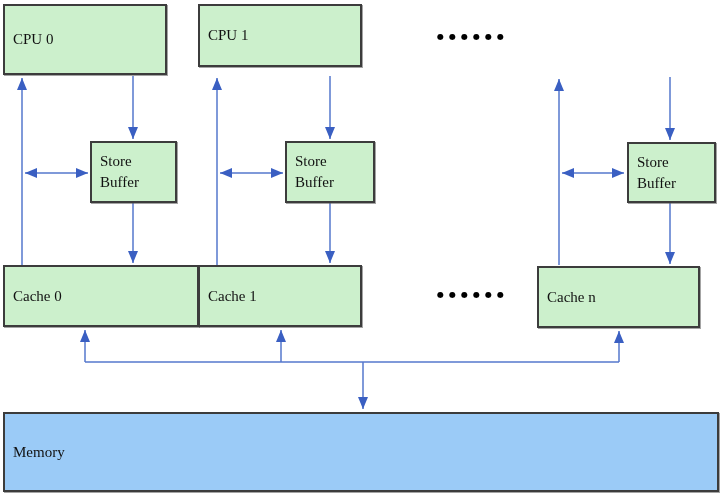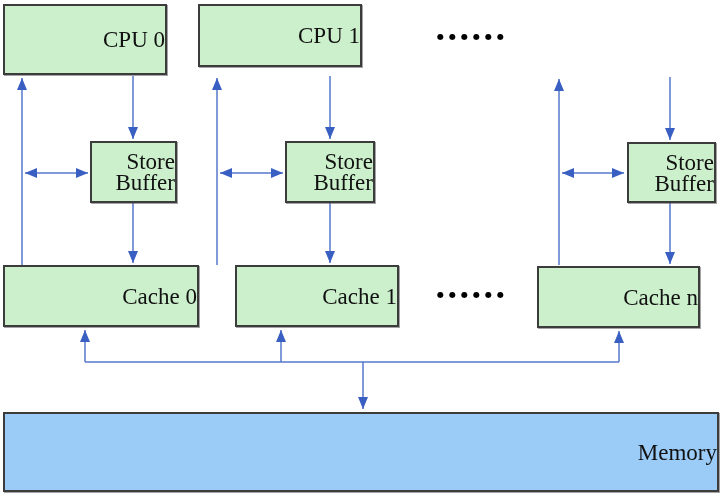--- a/index.html
+++ b/index.html
@@ -24,26 +24,27 @@
     height: 498px;
     pointer-events: none;
   }
   .node {
     position: absolute;
     box-sizing: border-box;
     background: var(--node-fill, #ccf0cc);
     border: 2px solid var(--node-border, #3c3c3c);
     display: flex;
     flex-direction: column;
-    align-items: flex-end;
+    align-items: flex-start;
     justify-content: center;
-    font-size: 23px;
+    font-size: 15px;
     line-height: 21px;
     text-align: center;
     box-shadow: 1px 1px 0 rgba(90,90,90,0.55);
+    padding-left: 8px;
   }
   .node.memory {
     background: var(--memory-fill, #9bcbf7);
   }
   .dots {
     position: absolute;
     font-family: "DejaVu Sans", sans-serif;
     font-size: 8px;
     letter-spacing: 5px;
     color: var(--dots, #000000);
@@ -103,21 +104,21 @@
     <span>Cache 0</span>
   </div>
 
   <div class="node" style="left:198px;top:4px;width:164px;height:63px;">
     <span>CPU 1</span>
   </div>
   <div class="node" style="left:285px;top:141px;width:90px;height:62px;">
     <span>Store</span>
     <span>Buffer</span>
   </div>
-  <div class="node" style="left:198px;top:265px;width:164px;height:62px;margin-left:37px;">
+  <div class="node" style="left:198px;top:265px;width:164px;height:62px;">
     <span>Cache 1</span>
   </div>
 
   <div class="dots" style="left:437px;top:32px;">●●●●●●</div>
   <div class="dots" style="left:437px;top:290px;">●●●●●●</div>
 
   <div class="node" style="left:627px;top:142px;width:89px;height:61px;">
     <span>Store</span>
     <span>Buffer</span>
   </div>

